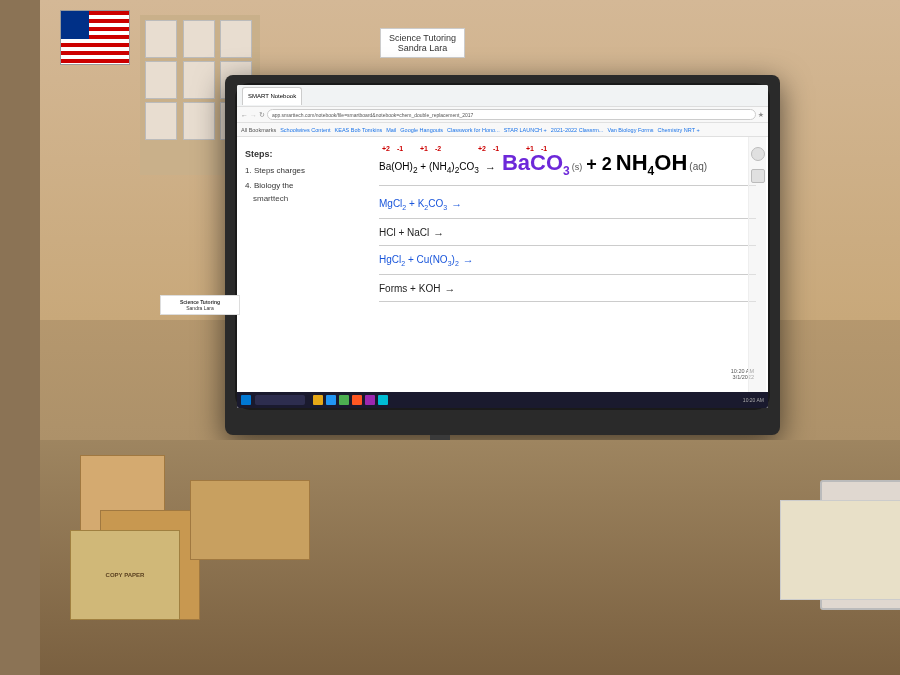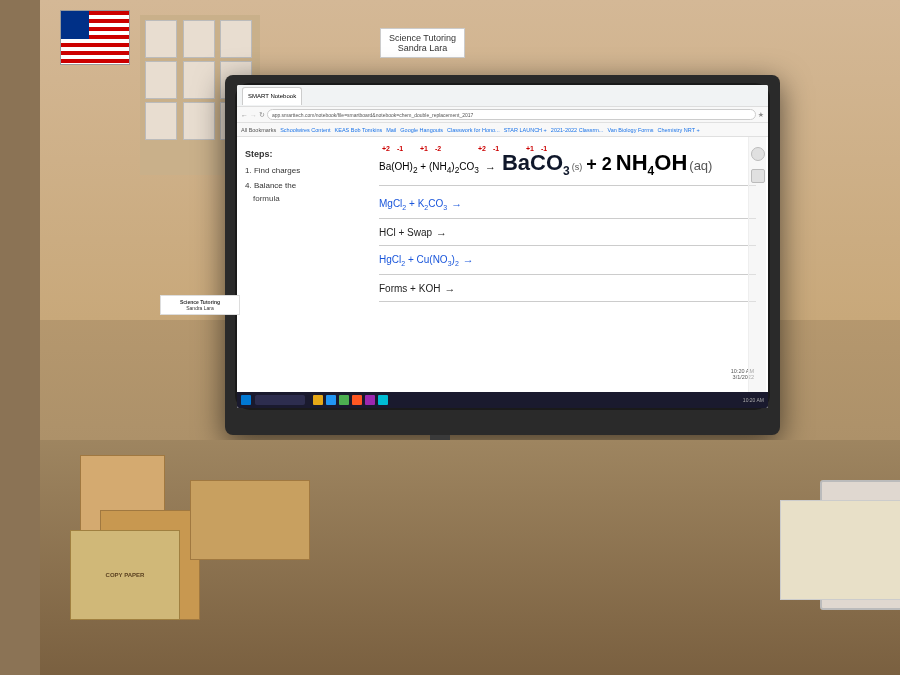--- a/index.html
+++ b/index.html
@@ -523,25 +523,25 @@
           <span class="bookmark-item" style="color:#1a73e8;">2021-2022 Classrm...</span>
           <span class="bookmark-item" style="color:#1a73e8;">Van Biology Forms</span>
           <span class="bookmark-item" style="color:#1a73e8;">Chemistry NRT +</span>
         </div>
 
         <div class="slide-content">
 
           <div class="steps-panel">
             <div class="steps-title">Steps:</div>
             <div class="step-item">
-              1. <span>Find charges</span>
+              1. <span>Steps charges</span>
             </div>
             <div class="step-item">
-              4. <span>Balance the</span>
-              <div class="step-indent">formula</div>
+              4. <span>Biology the</span>
+              <div class="step-indent">smarttech</div>
             </div>
           </div>
 
           <div class="chem-panel">
 
             <div style="margin-bottom:8px;">
 
               <div style="display:flex;align-items:flex-end;margin-bottom:0px;font-size:7px;font-weight:bold;gap:0;">
                 <span style="color:#cc0000;min-width:14px;text-align:center;">+2</span>
                 <span style="color:#cc0000;min-width:14px;text-align:center;">-1</span>
@@ -554,41 +554,41 @@
                 <span style="color:#333;min-width:20px;"></span>
                 <span style="color:#cc0000;min-width:14px;text-align:center;">+1</span>
                 <span style="color:#cc0000;min-width:14px;text-align:center;">-1</span>
               </div>
 
               <div style="display:flex;align-items:baseline;gap:2px;">
 
                 <span style="font-size:10px;">Ba(OH)<sub>2</sub> + (NH<sub>4</sub>)<sub>2</sub>CO<sub>3</sub></span>
                 <span style="font-size:11px;margin:0 4px;">→</span>
 
-                <span style="font-size:22px;font-weight:bold;color:#0f172a;line-height:1;">BaCO<sub style="font-size:12px;">3</sub></span>
+                <span style="font-size:22px;font-weight:bold;color:#6d28d9;line-height:1;">BaCO<sub style="font-size:12px;">3</sub></span>
                 <span style="font-size:9px;color:#555;">(s)</span>
                 <span style="font-size:18px;font-weight:bold;margin:0 2px;">+ 2</span>
                 <span style="font-size:22px;font-weight:bold;line-height:1;">NH<sub style="font-size:12px;">4</sub>OH</span>
-                <span style="font-size:13px;color:#555;">(aq)</span>
+                <span style="font-size:10px;color:#555;">(aq)</span>
               </div>
             </div>
 
             <div style="border-bottom:1px solid #ccc;margin-bottom:4px;"></div>
 
             <div class="practice-problems">
 
               <div class="problem-row blue-text">
                 <span>
                   MgCl<sub>2</sub> + K<sub>2</sub>CO<sub>3</sub>
                 </span>
                 <span class="arrow-right">→</span>
               </div>
 
               <div class="problem-row">
-                <span>HCl + Swap</span>
+                <span>HCl + NaCl</span>
                 <span class="arrow-right">→</span>
               </div>
 
               <div class="problem-row blue-text">
                 <span>
                   HgCl<sub>2</sub> + Cu(NO<sub>3</sub>)<sub>2</sub>
                 </span>
                 <span class="arrow-right">→</span>
               </div>
 

